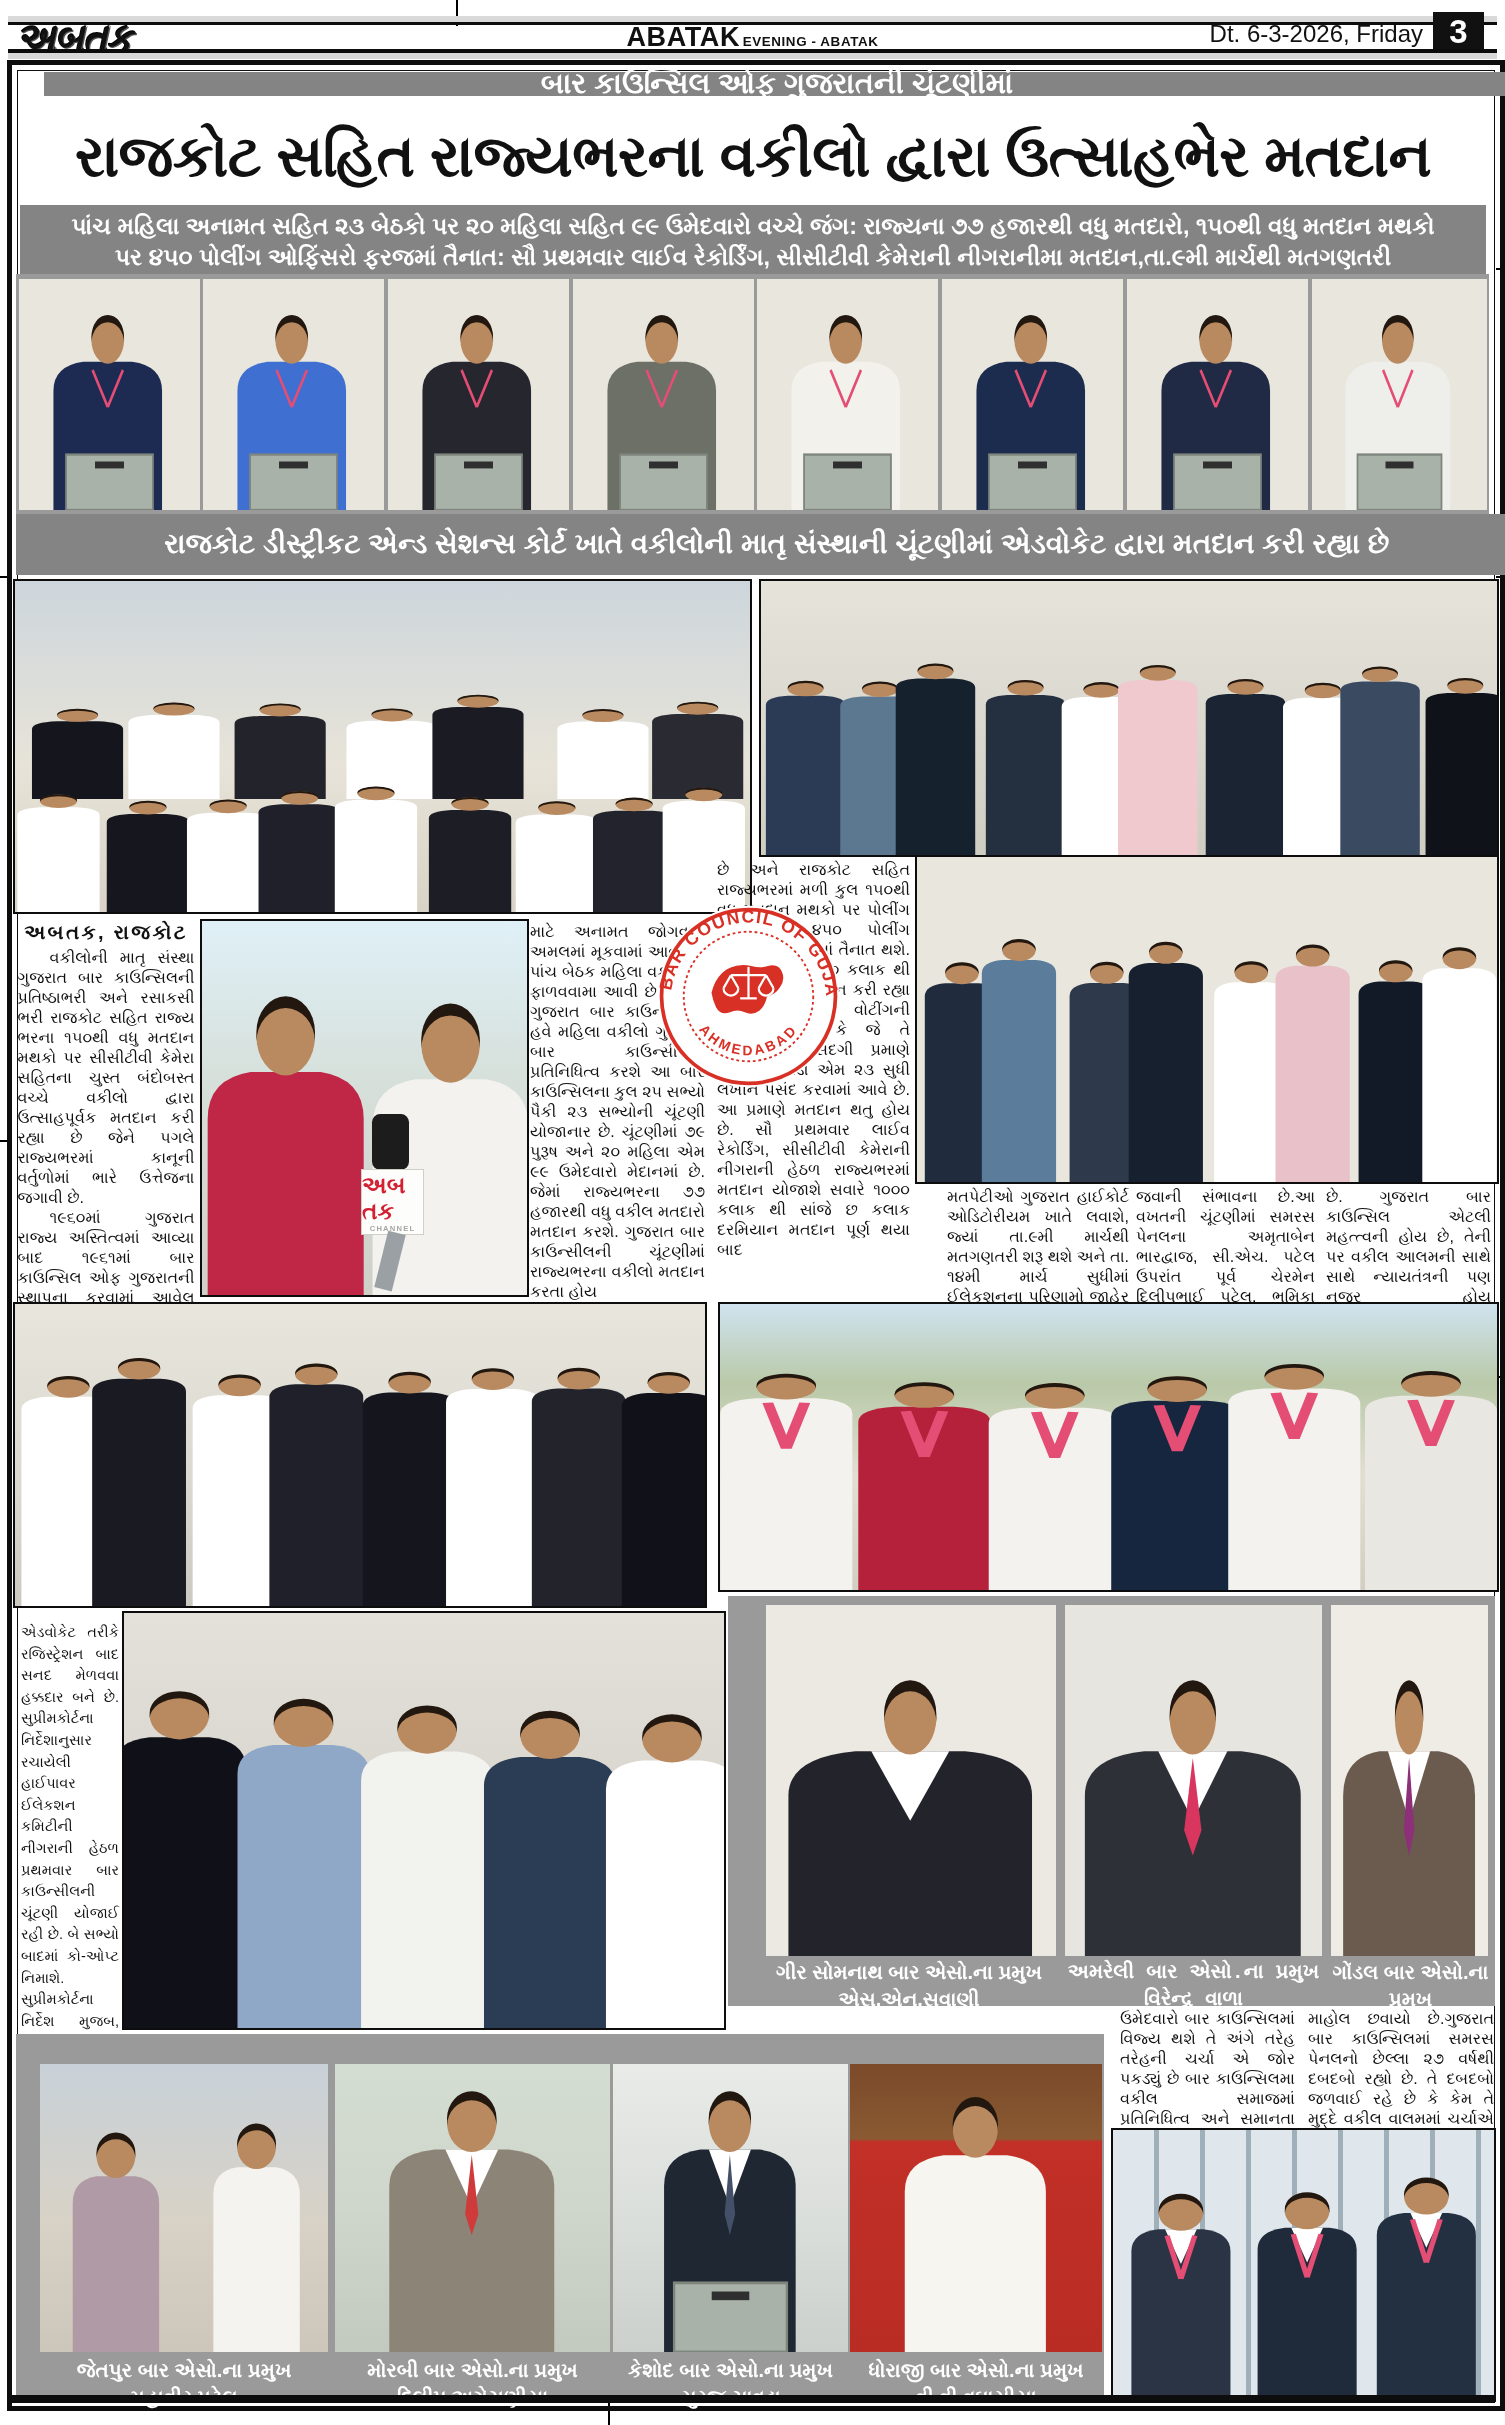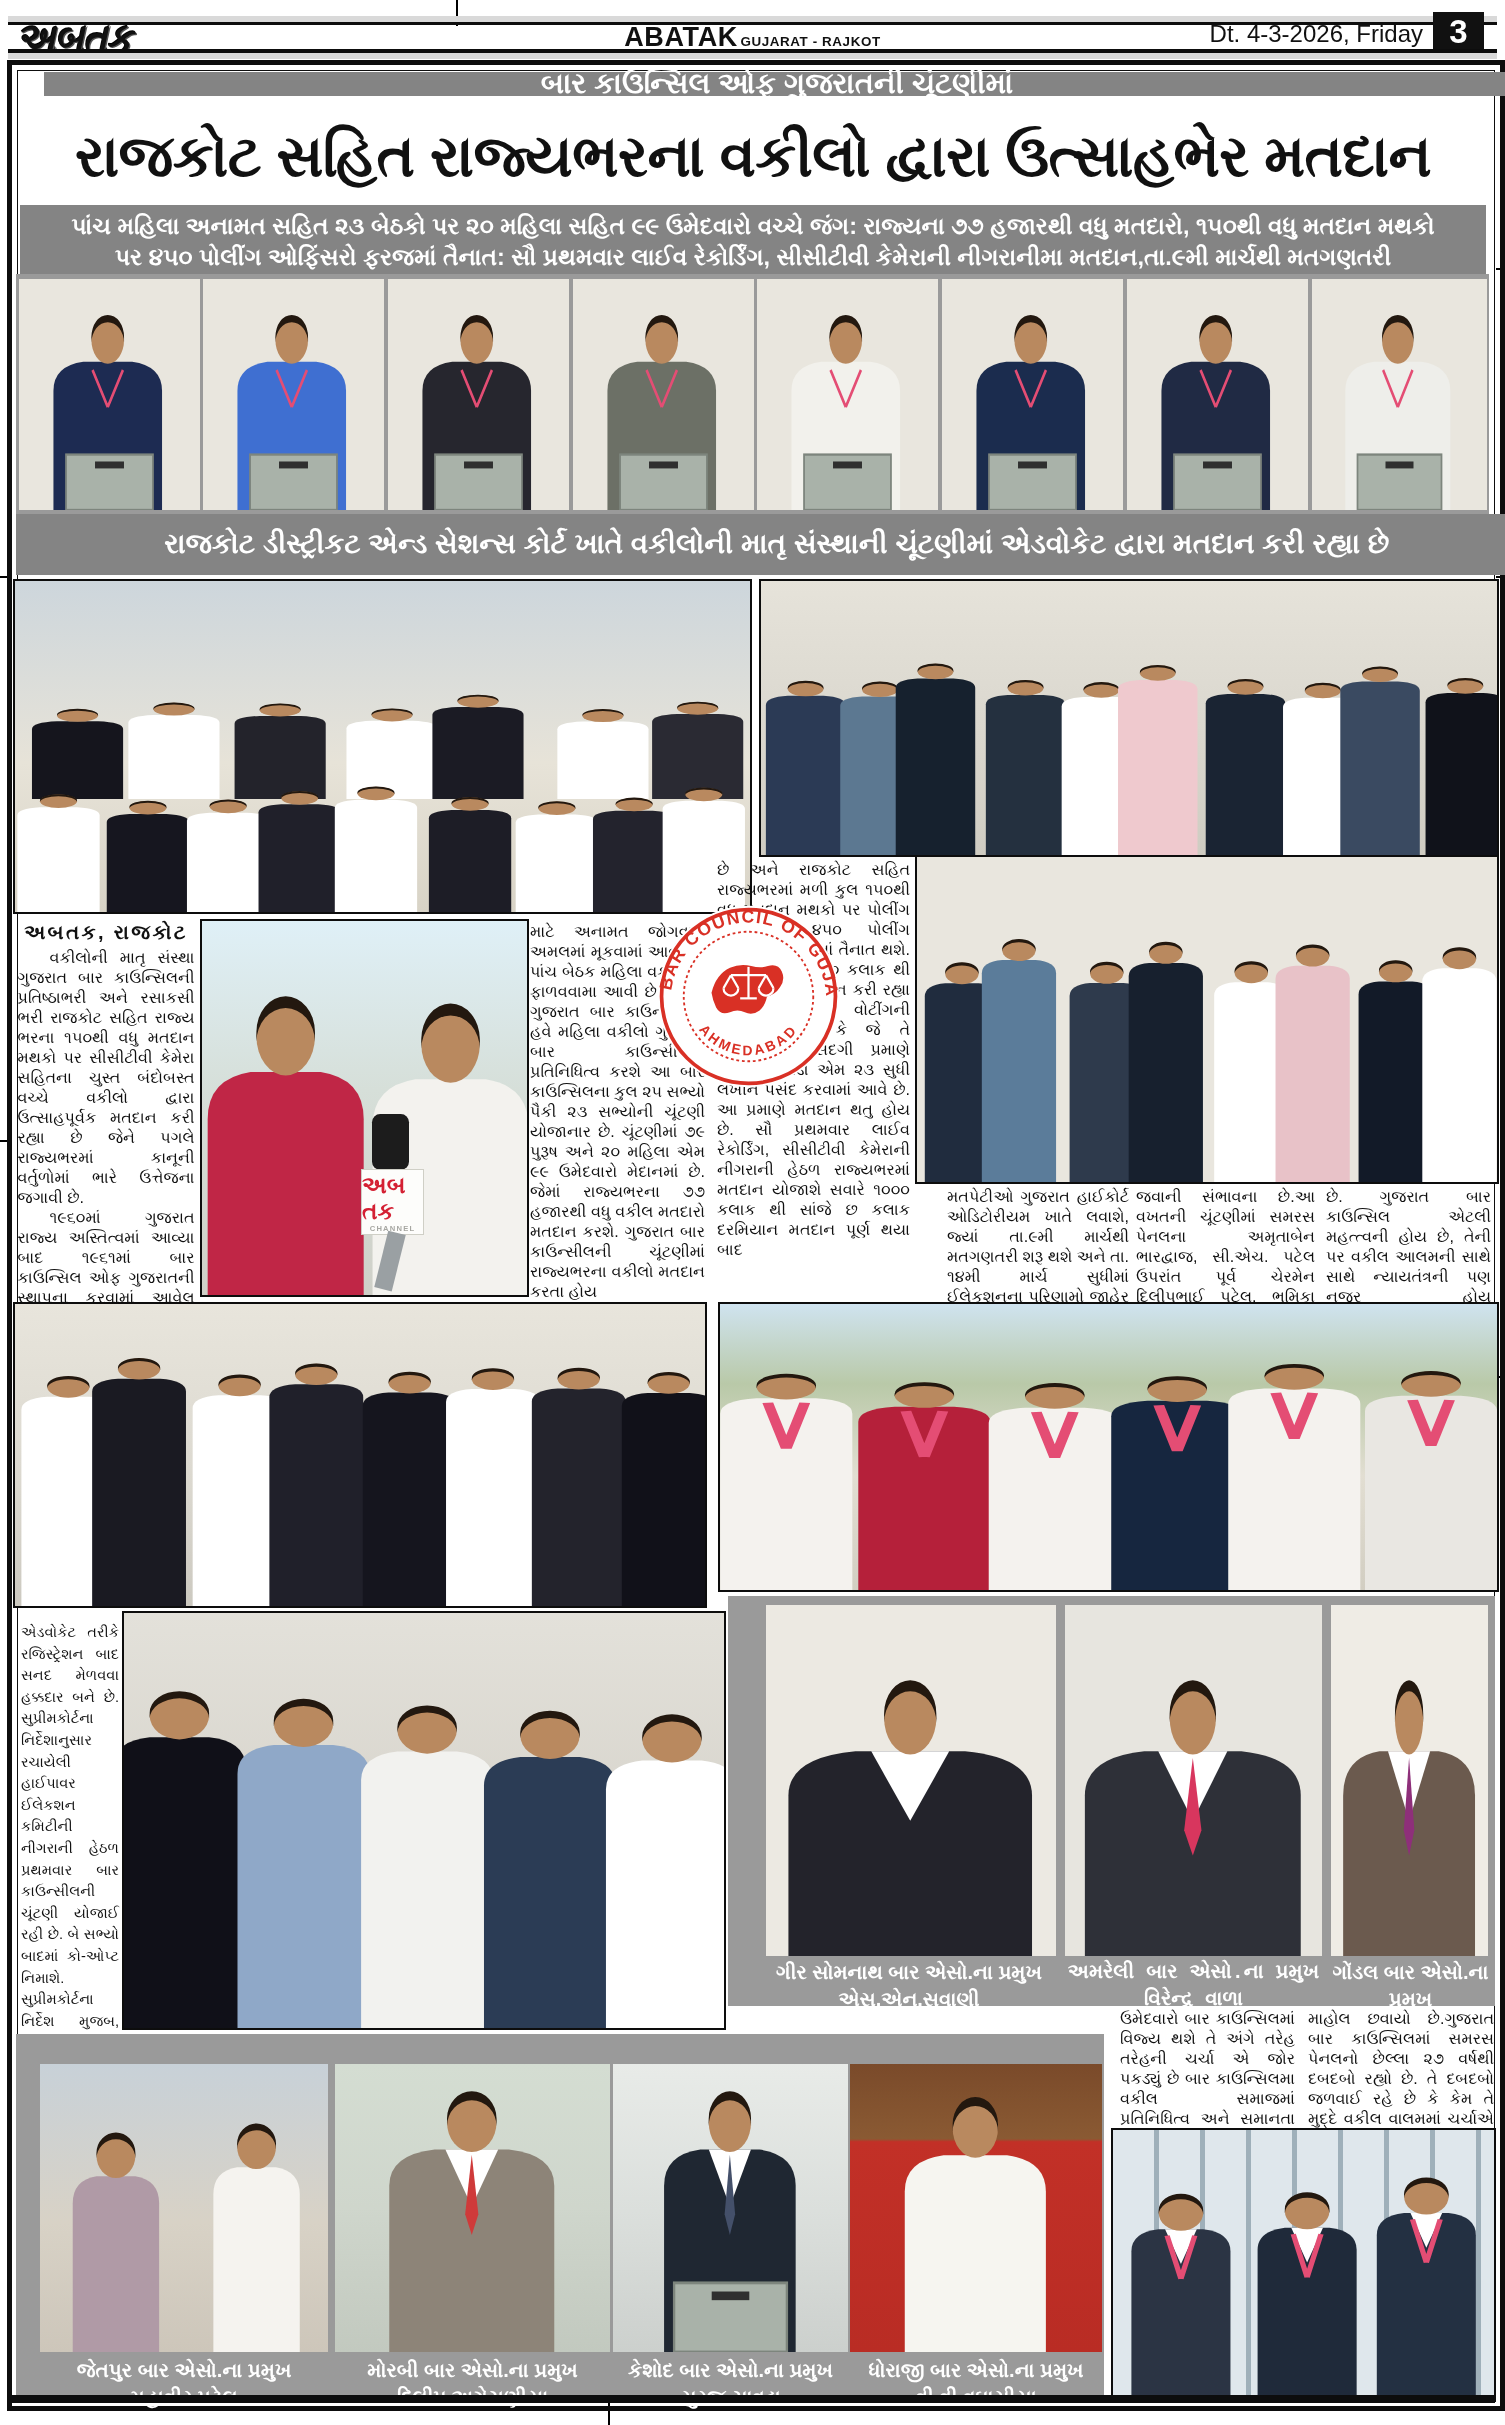--- a/index.html
+++ b/index.html
@@ -59,23 +59,23 @@
 <div class="abs top-tick" style="left:0;top:1140px;width:8.2px;height:1.8px;"></div>
 <div class="abs top-tick" style="right:0;top:268px;width:9.4px;height:1.8px;"></div>
 <div class="abs top-tick" style="right:0;top:576px;width:9.4px;height:1.8px;"></div>
 <div class="abs top-tick" style="right:0;top:1376px;width:9.4px;height:1.8px;"></div>
 
 <div class="abs hdr-gray" style="left:8.2px;top:16.4px;width:1489px;height:5.8px;"></div>
 <div class="abs hdr-black" style="left:8.2px;top:22px;width:1489px;height:2.9px;"></div>
 <div class="abs masthead-logo" style="left:16.4px;top:17.5px;">અબતક</div>
 <div class="abs mast-center" style="left:0;top:22px;width:1505px;text-align:center;">
   <span class="mast-paper">ABATAK</span>
-  <span class="mast-edition">GUJARAT - RAJKOT</span>
-</div>
-<div class="abs mast-date" style="right:82px;top:20px;">Dt. 4-3-2026, Friday</div>
+  <span class="mast-edition">EVENING - ABATAK</span>
+</div>
+<div class="abs mast-date" style="right:82px;top:20px;">Dt. 6-3-2026, Friday</div>
 <div class="abs pagebox" style="left:1433px;top:11.7px;width:51px;height:40px;">
   <span>3</span>
 </div>
 <div class="abs hdr-black" style="left:8.2px;top:49px;width:1489px;height:3.5px;"></div>
 <div class="abs hdr-gray" style="left:8.2px;top:53px;width:1489px;height:5.8px;"></div>
 
 <div class="abs frame" style="left:7px;top:60px;width:1488px;height:2341px;"></div>
 
 <div class="abs grayband" style="left:20px;top:72px;width:1466px;height:24px;margin-left:24px;">
   <span class="kicker-text">બાર કાઉન્સિલ ઓફ ગુજરાતની ચૂંટણીમાં</span>

